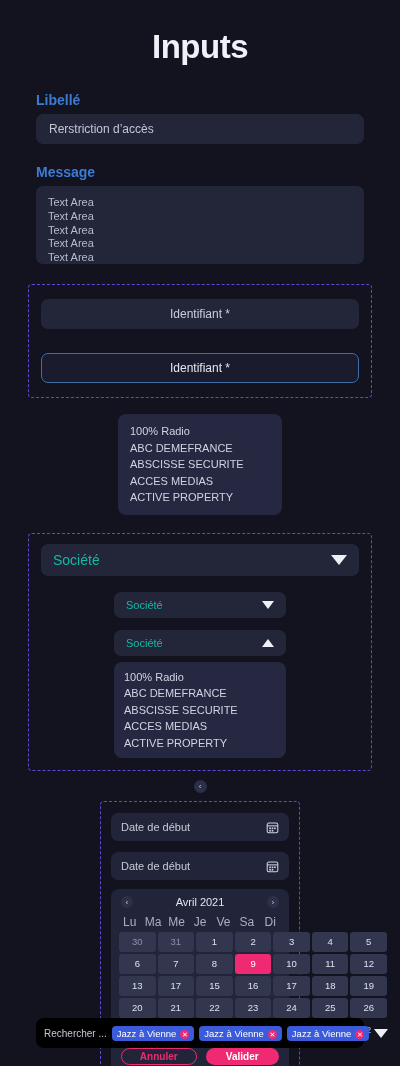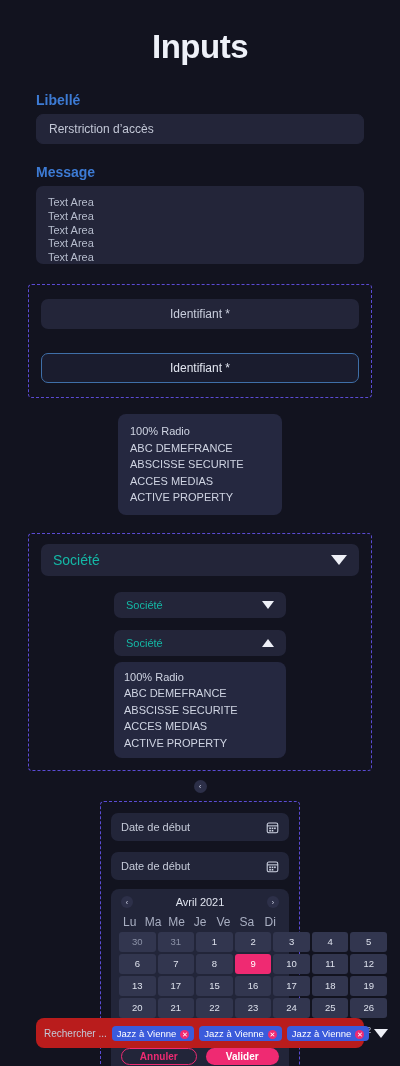--- a/index.html
+++ b/index.html
@@ -140,21 +140,21 @@
   .btn {
     flex:1; height:17px; border-radius:9px;
     display:flex;align-items:center;justify-content:center;
     font-size:10px; font-weight:600;
   }
   .btn-cancel { border:1px solid #ef2a72; color:#ef2a72; background:transparent; }
   .btn-ok { background:#ef2a72; color:#fff; }
 
   .tagbar {
     position:absolute; left:36px; right:36px; bottom:18px;
-    height:30px; background:#b91c1c; border-radius:8px;
+    height:30px; background:#000000; border-radius:8px;
     display:flex; align-items:center; gap:5px; padding:0 8px;
   }
   .tag-ph { color:#c3c8d7; font-size:10px; white-space:nowrap; }
   .chip {
     display:flex;align-items:flex-end;gap:4px;
     background:#3b5bdb; border-radius:4px;
     padding:2px 5px; color:#fff; font-size:9.5px; white-space:nowrap;
   }
   .chip-x {
     width:9px;height:9px;border-radius:50%;

